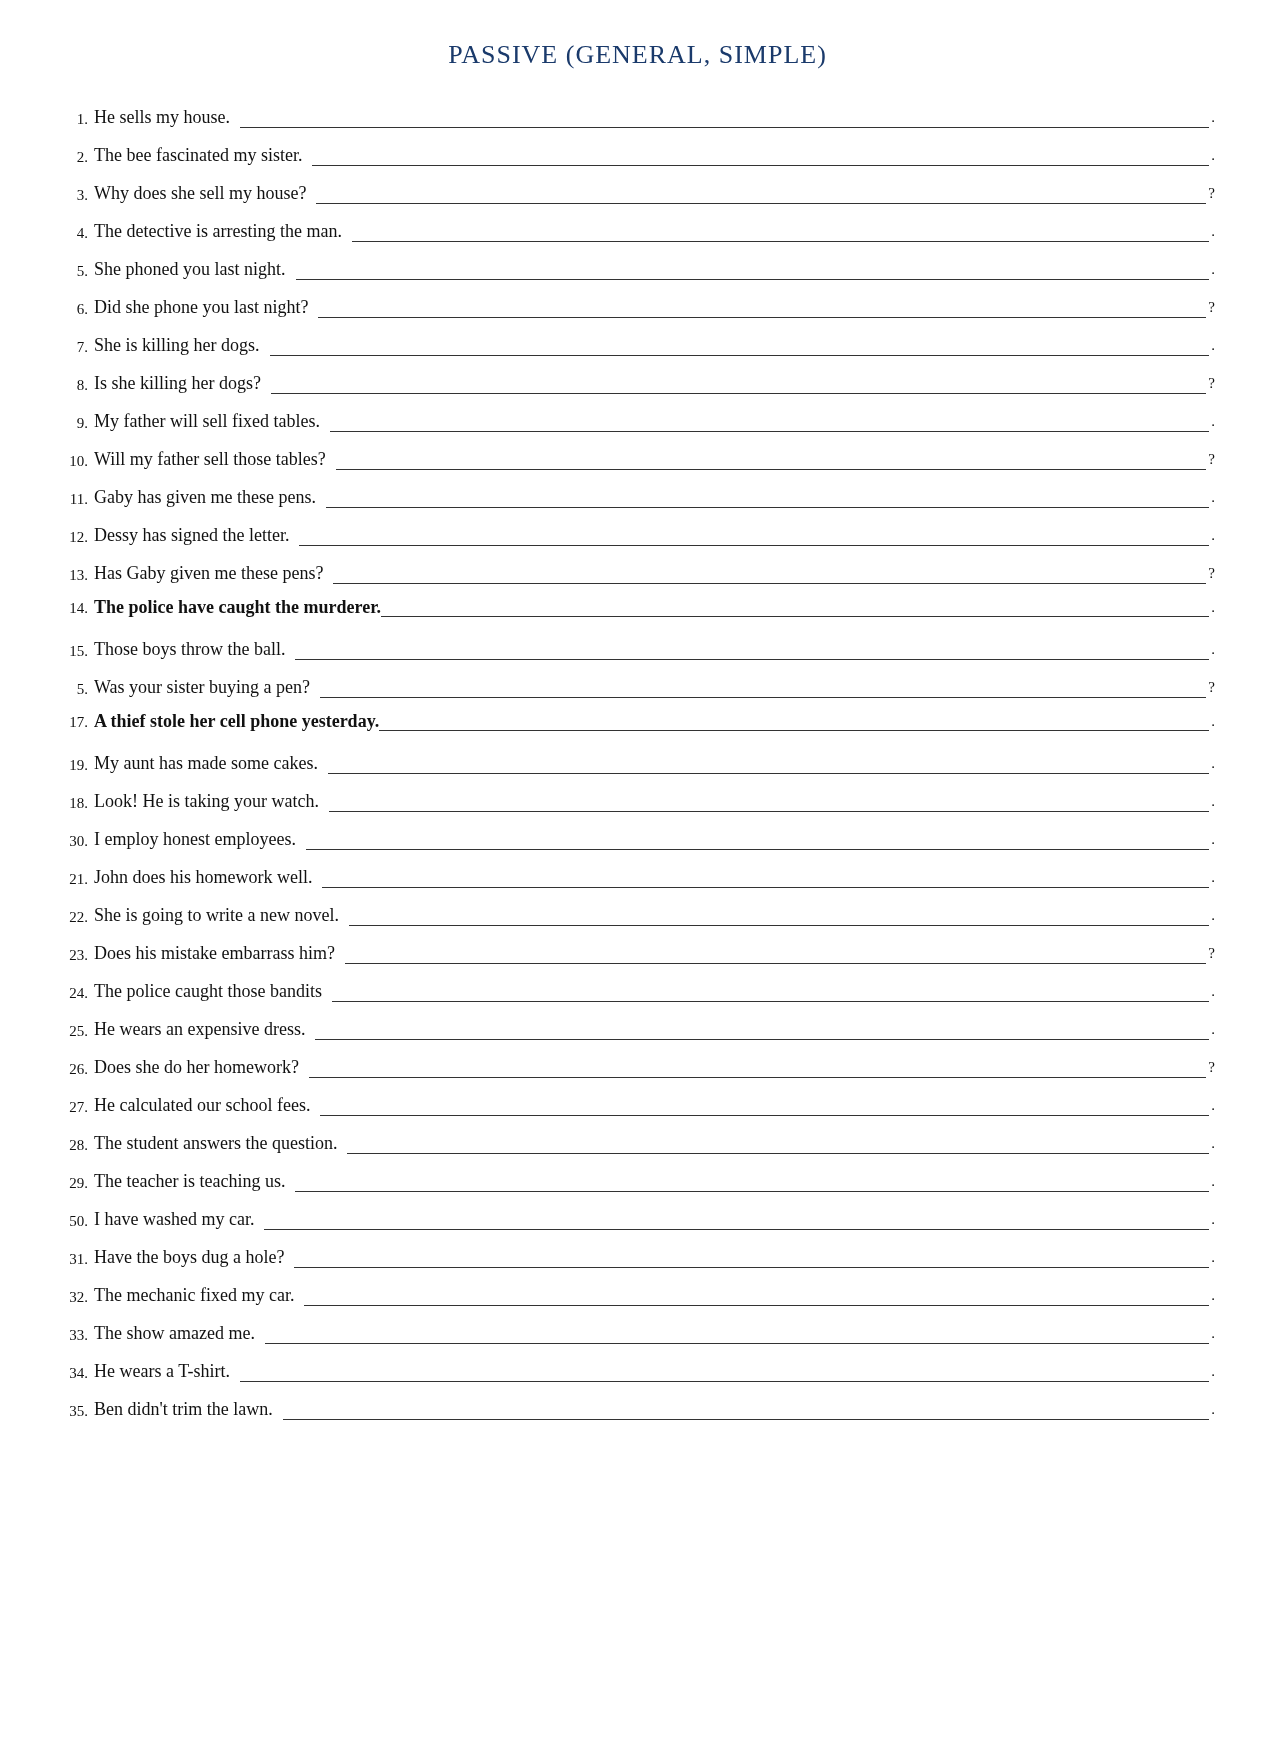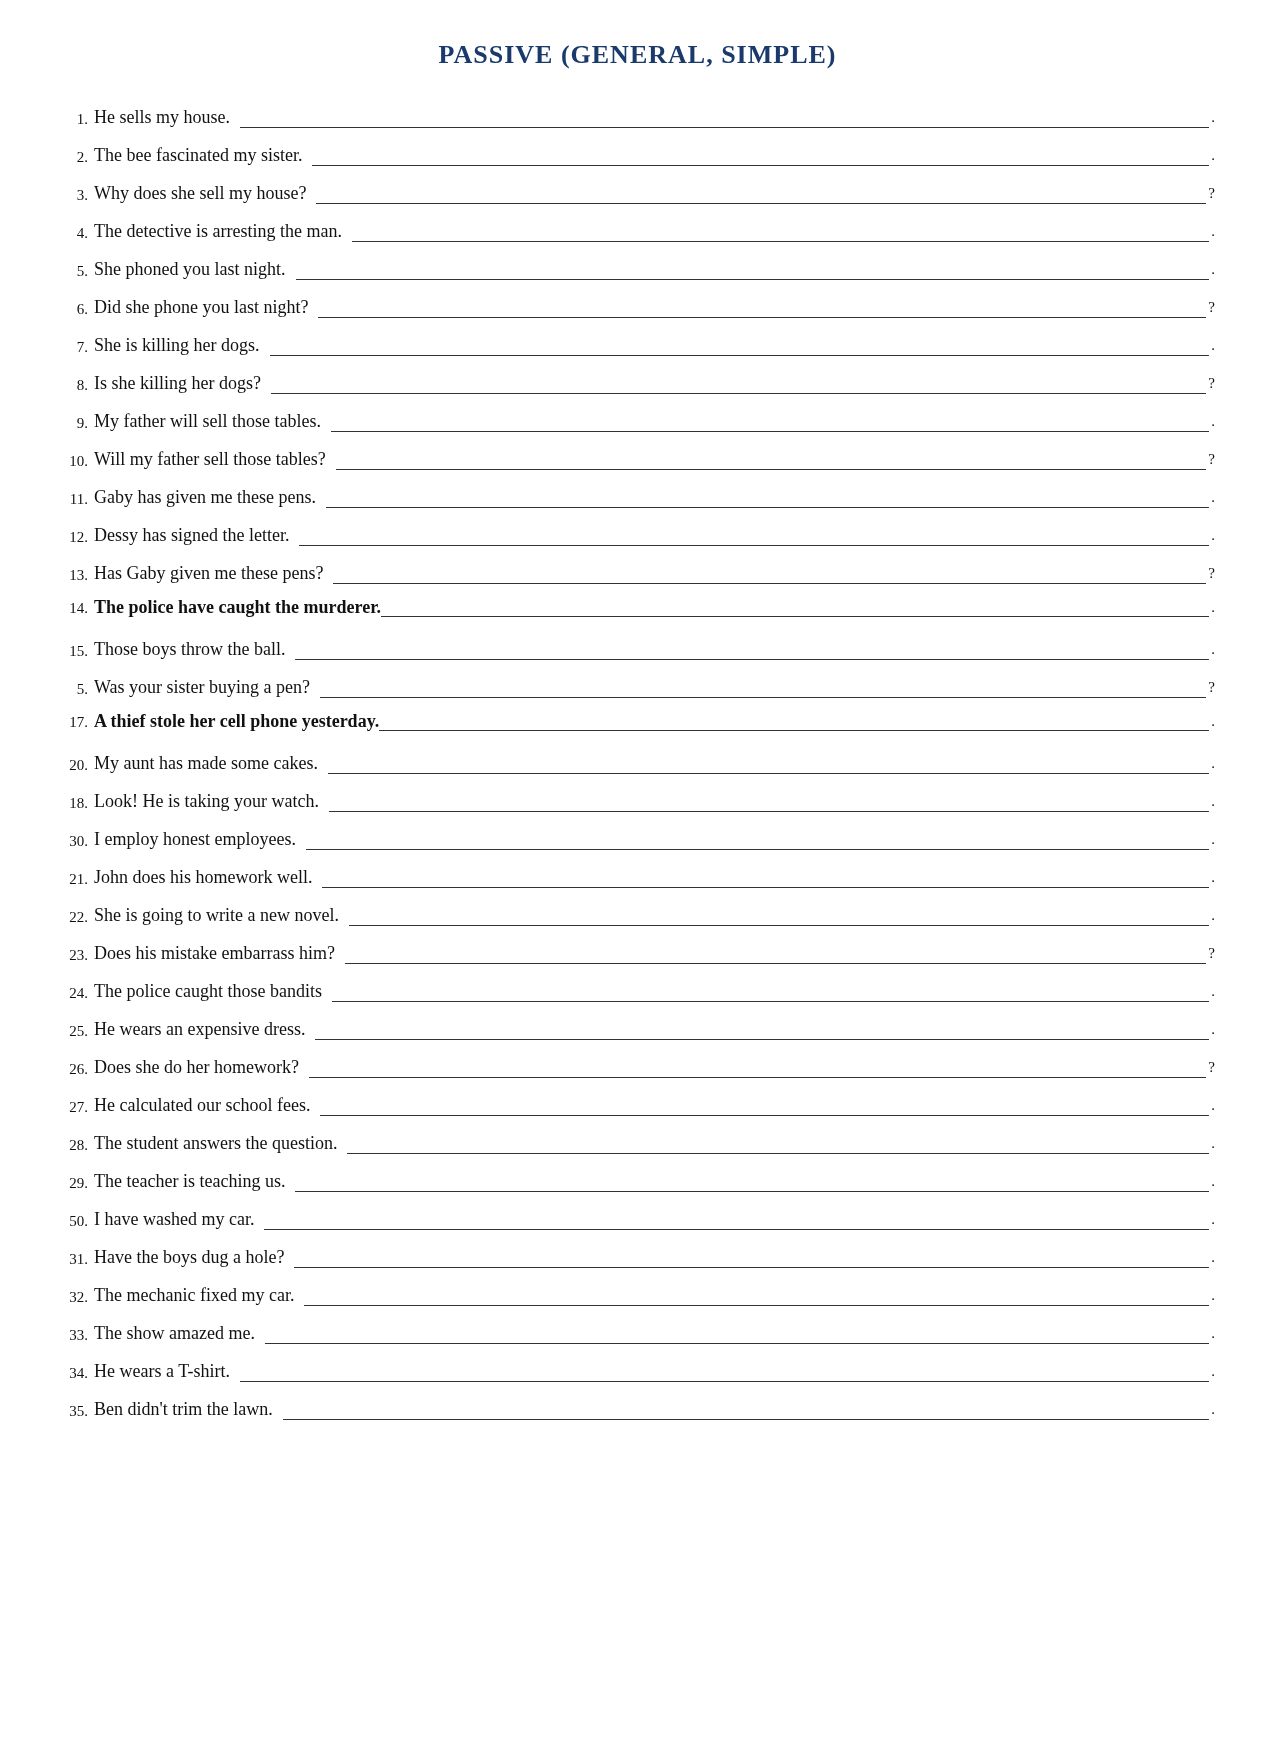--- a/index.html
+++ b/index.html
@@ -15,21 +15,21 @@
       color: #111111;
       width: 1275px;
       min-height: 1754px;
       padding: 40px 60px 60px 60px;
     }
 
     .page-title {
       text-align: center;
       font-family: 'Georgia', serif;
       font-size: 26px;
-      font-weight: bold;
+      font-weight: normal;
       color: #1a3a6b;
       letter-spacing: 1px;
       margin-bottom: 28px;
       font-variant: small-caps;
     }
 
     .exercise-list {
       list-style: none;
       padding: 0;
       margin: 0;
@@ -197,21 +197,21 @@
           <span class="item-sentence">Is she killing her dogs?</span>
         </div>
         <div class="item-right">
           <span class="answer-line"></span>
           <span class="end-punct">?</span>
         </div>
       </li>
     <li class="exercise-item">
         <div class="item-left">
           <span class="item-number">9.</span>
-          <span class="item-sentence">My father will sell those tables.</span>
+          <span class="item-sentence">My father will sell fixed tables.</span>
         </div>
         <div class="item-right">
           <span class="answer-line"></span>
           <span class="end-punct">.</span>
         </div>
       </li>
     <li class="exercise-item">
         <div class="item-left">
           <span class="item-number">10.</span>
           <span class="item-sentence">Will my father sell those tables?</span>
@@ -278,21 +278,21 @@
         </div>
       </li>
     <li class="item-inline">
         <span class="item-number">17.</span>
         <span class="item-sentence">A thief stole her cell phone yesterday.</span>
         <span class="answer-line"></span>
         <span class="end-punct">.</span>
       </li>
     <li class="exercise-item">
         <div class="item-left">
-          <span class="item-number">20.</span>
+          <span class="item-number">19.</span>
           <span class="item-sentence">My aunt has made some cakes.</span>
         </div>
         <div class="item-right">
           <span class="answer-line"></span>
           <span class="end-punct">.</span>
         </div>
       </li>
     <li class="exercise-item">
         <div class="item-left">
           <span class="item-number">18.</span>

